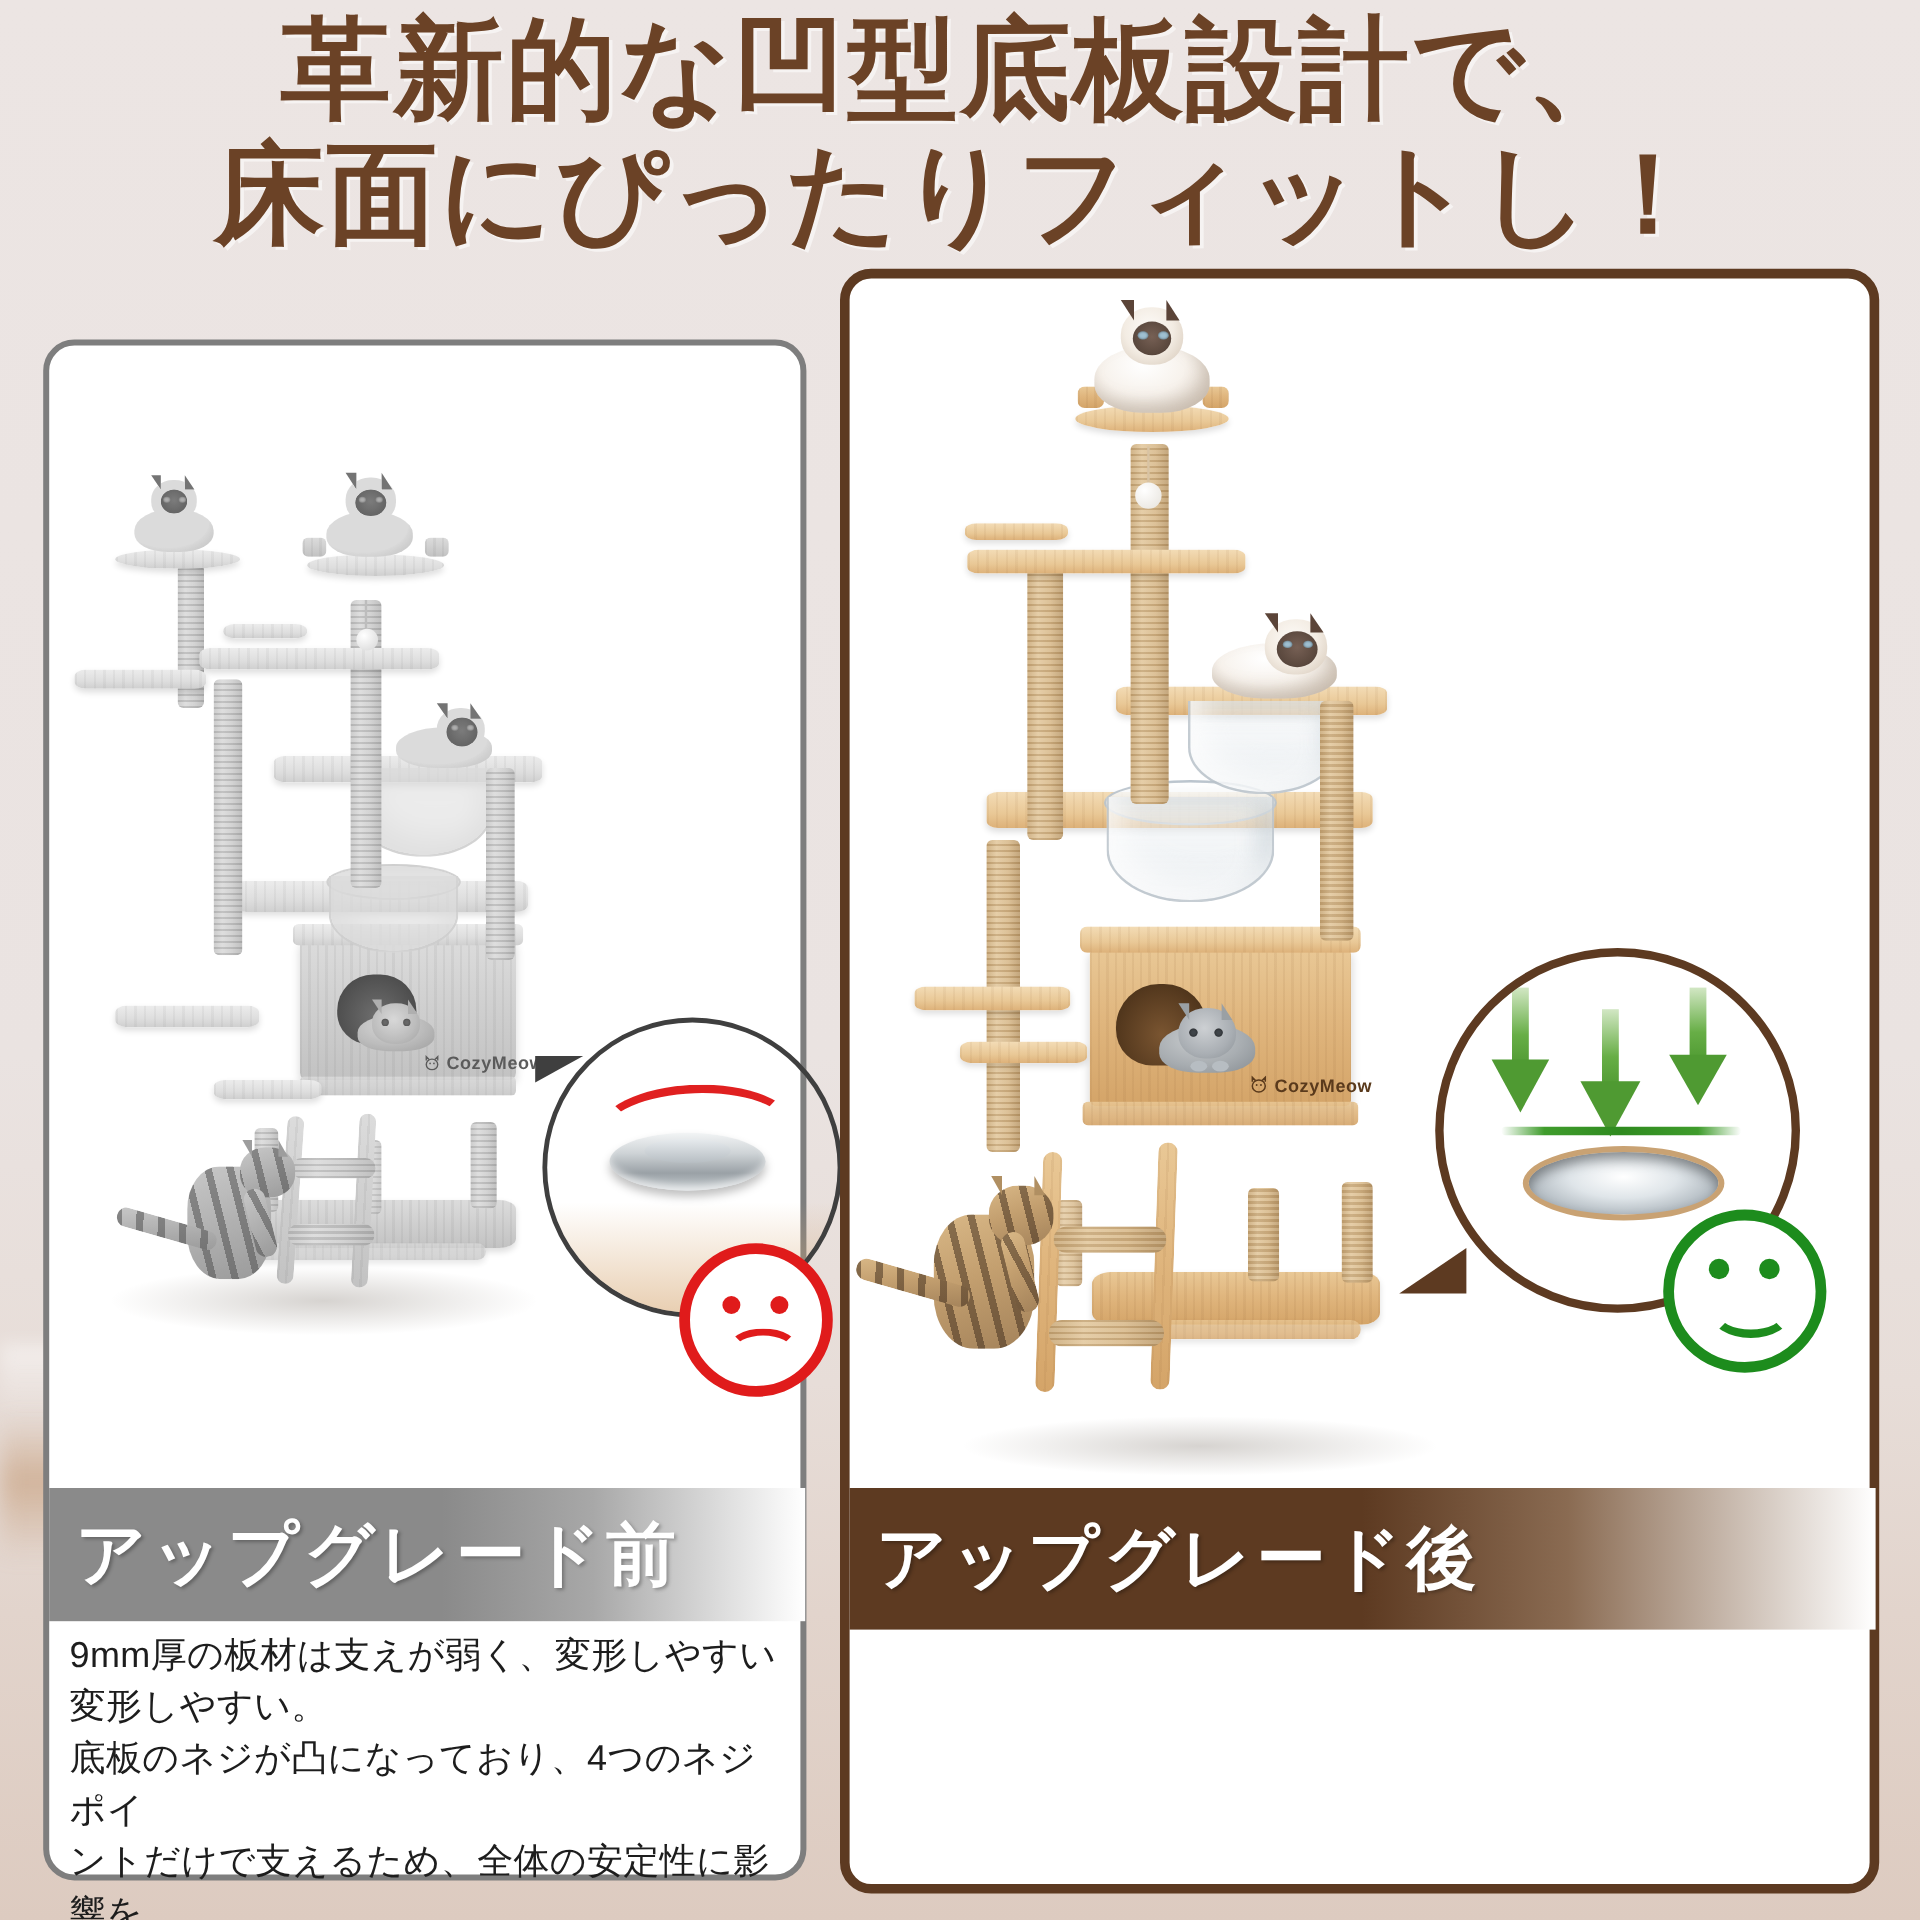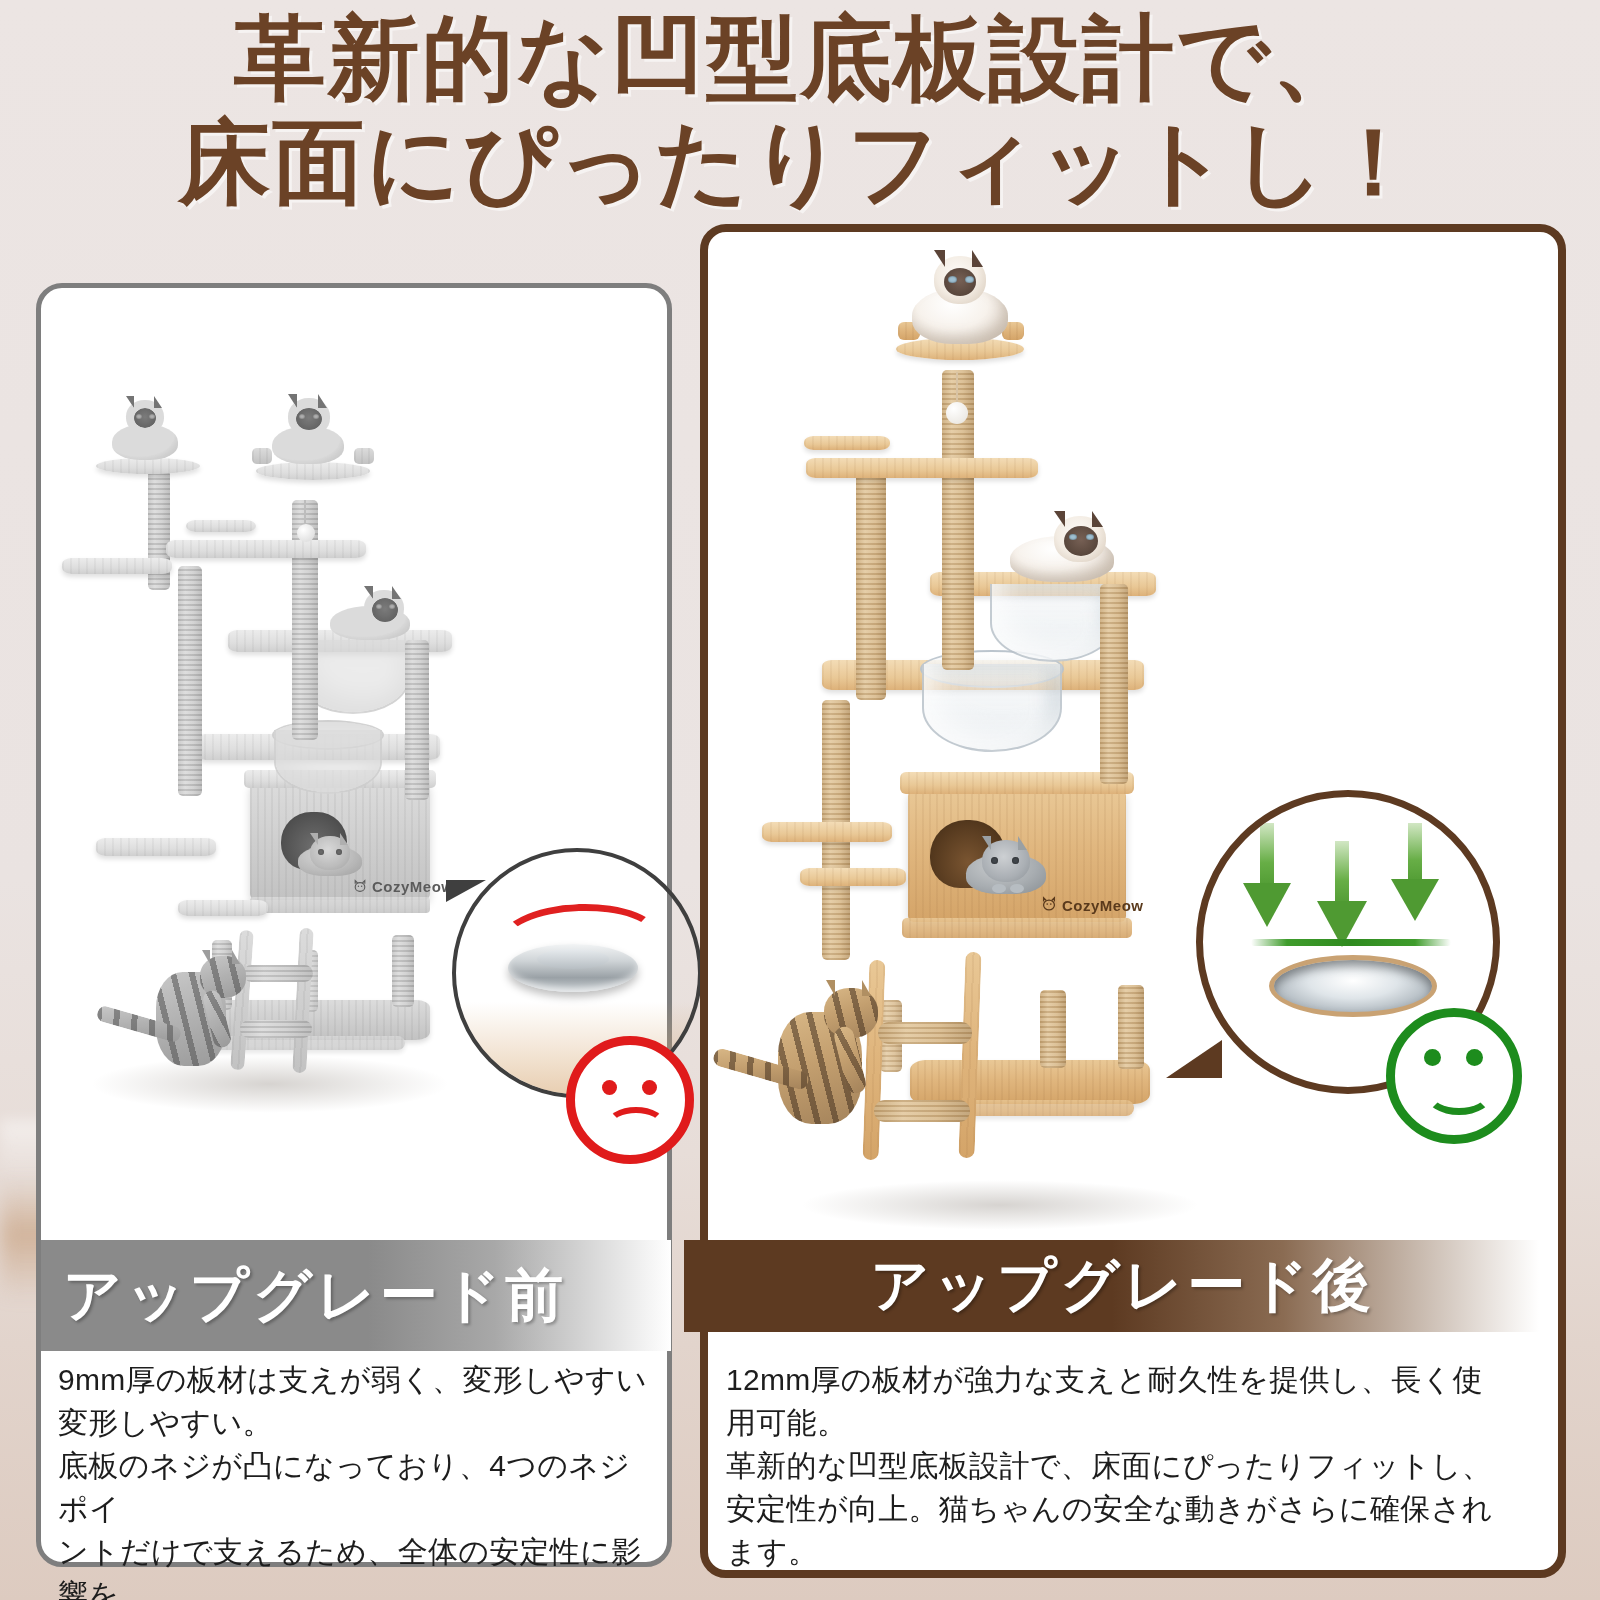--- a/index.html
+++ b/index.html
@@ -55,23 +55,22 @@
     color:#ffffff;font-weight:bold;
     font-size:58px;letter-spacing:4px;
     padding-left:22px;box-sizing:border-box;
     text-shadow:2px 2px 3px rgba(0,0,0,.28);
   }
   .label-before{
     left:41px;top:1240px;width:630px;height:111px;
     background:linear-gradient(90deg,#8a8a8a 0%,#8a8a8a 52%,#a8a8a8 72%,#ffffff 100%);
   }
   .label-after{
-    left:684px;top:1240px;width:855px;height:92px;
+    left:708px;top:1240px;width:855px;height:118px;
     background:linear-gradient(90deg,#5d3a21 0%,#5d3a21 50%,#8a6b52 70%,#ffffff 100%);
-    justify-content:center;
   }
 
   
   .body-copy{
     position:absolute;color:#1d1d1d;
     font-size:30px;line-height:43px;letter-spacing:0.3px;
     font-family:"Liberation Sans","DejaVu Sans",sans-serif;
   }
   .copy-before{left:58px;top:1358px;width:590px;}
   .copy-after{left:726px;top:1358px;width:810px;}
@@ -487,21 +486,14 @@
     <span>アップグレード後</span>
   </div>
 
   <div class="body-copy copy-before">
     <p>9mm厚の板材は支えが弱く、変形しやすい</p>
     <p>変形しやすい。</p>
     <p>底板のネジが凸になっており、4つのネジポイ</p>
     <p>ントだけで支えるため、全体の安定性に影響を</p>
 
   </div>
-  <div class="body-copy copy-after">
-    <p>12mm厚の板材が強力な支えと耐久性を提供し、長く使</p>
-    <p>用可能。</p>
-    <p>革新的な凹型底板設計で、床面にぴったりフィットし、</p>
-    <p>安定性が向上。猫ちゃんの安全な動きがさらに確保され</p>
-    <p>ます。</p>
-  </div>
 
 </div>
 
 </body></html>

